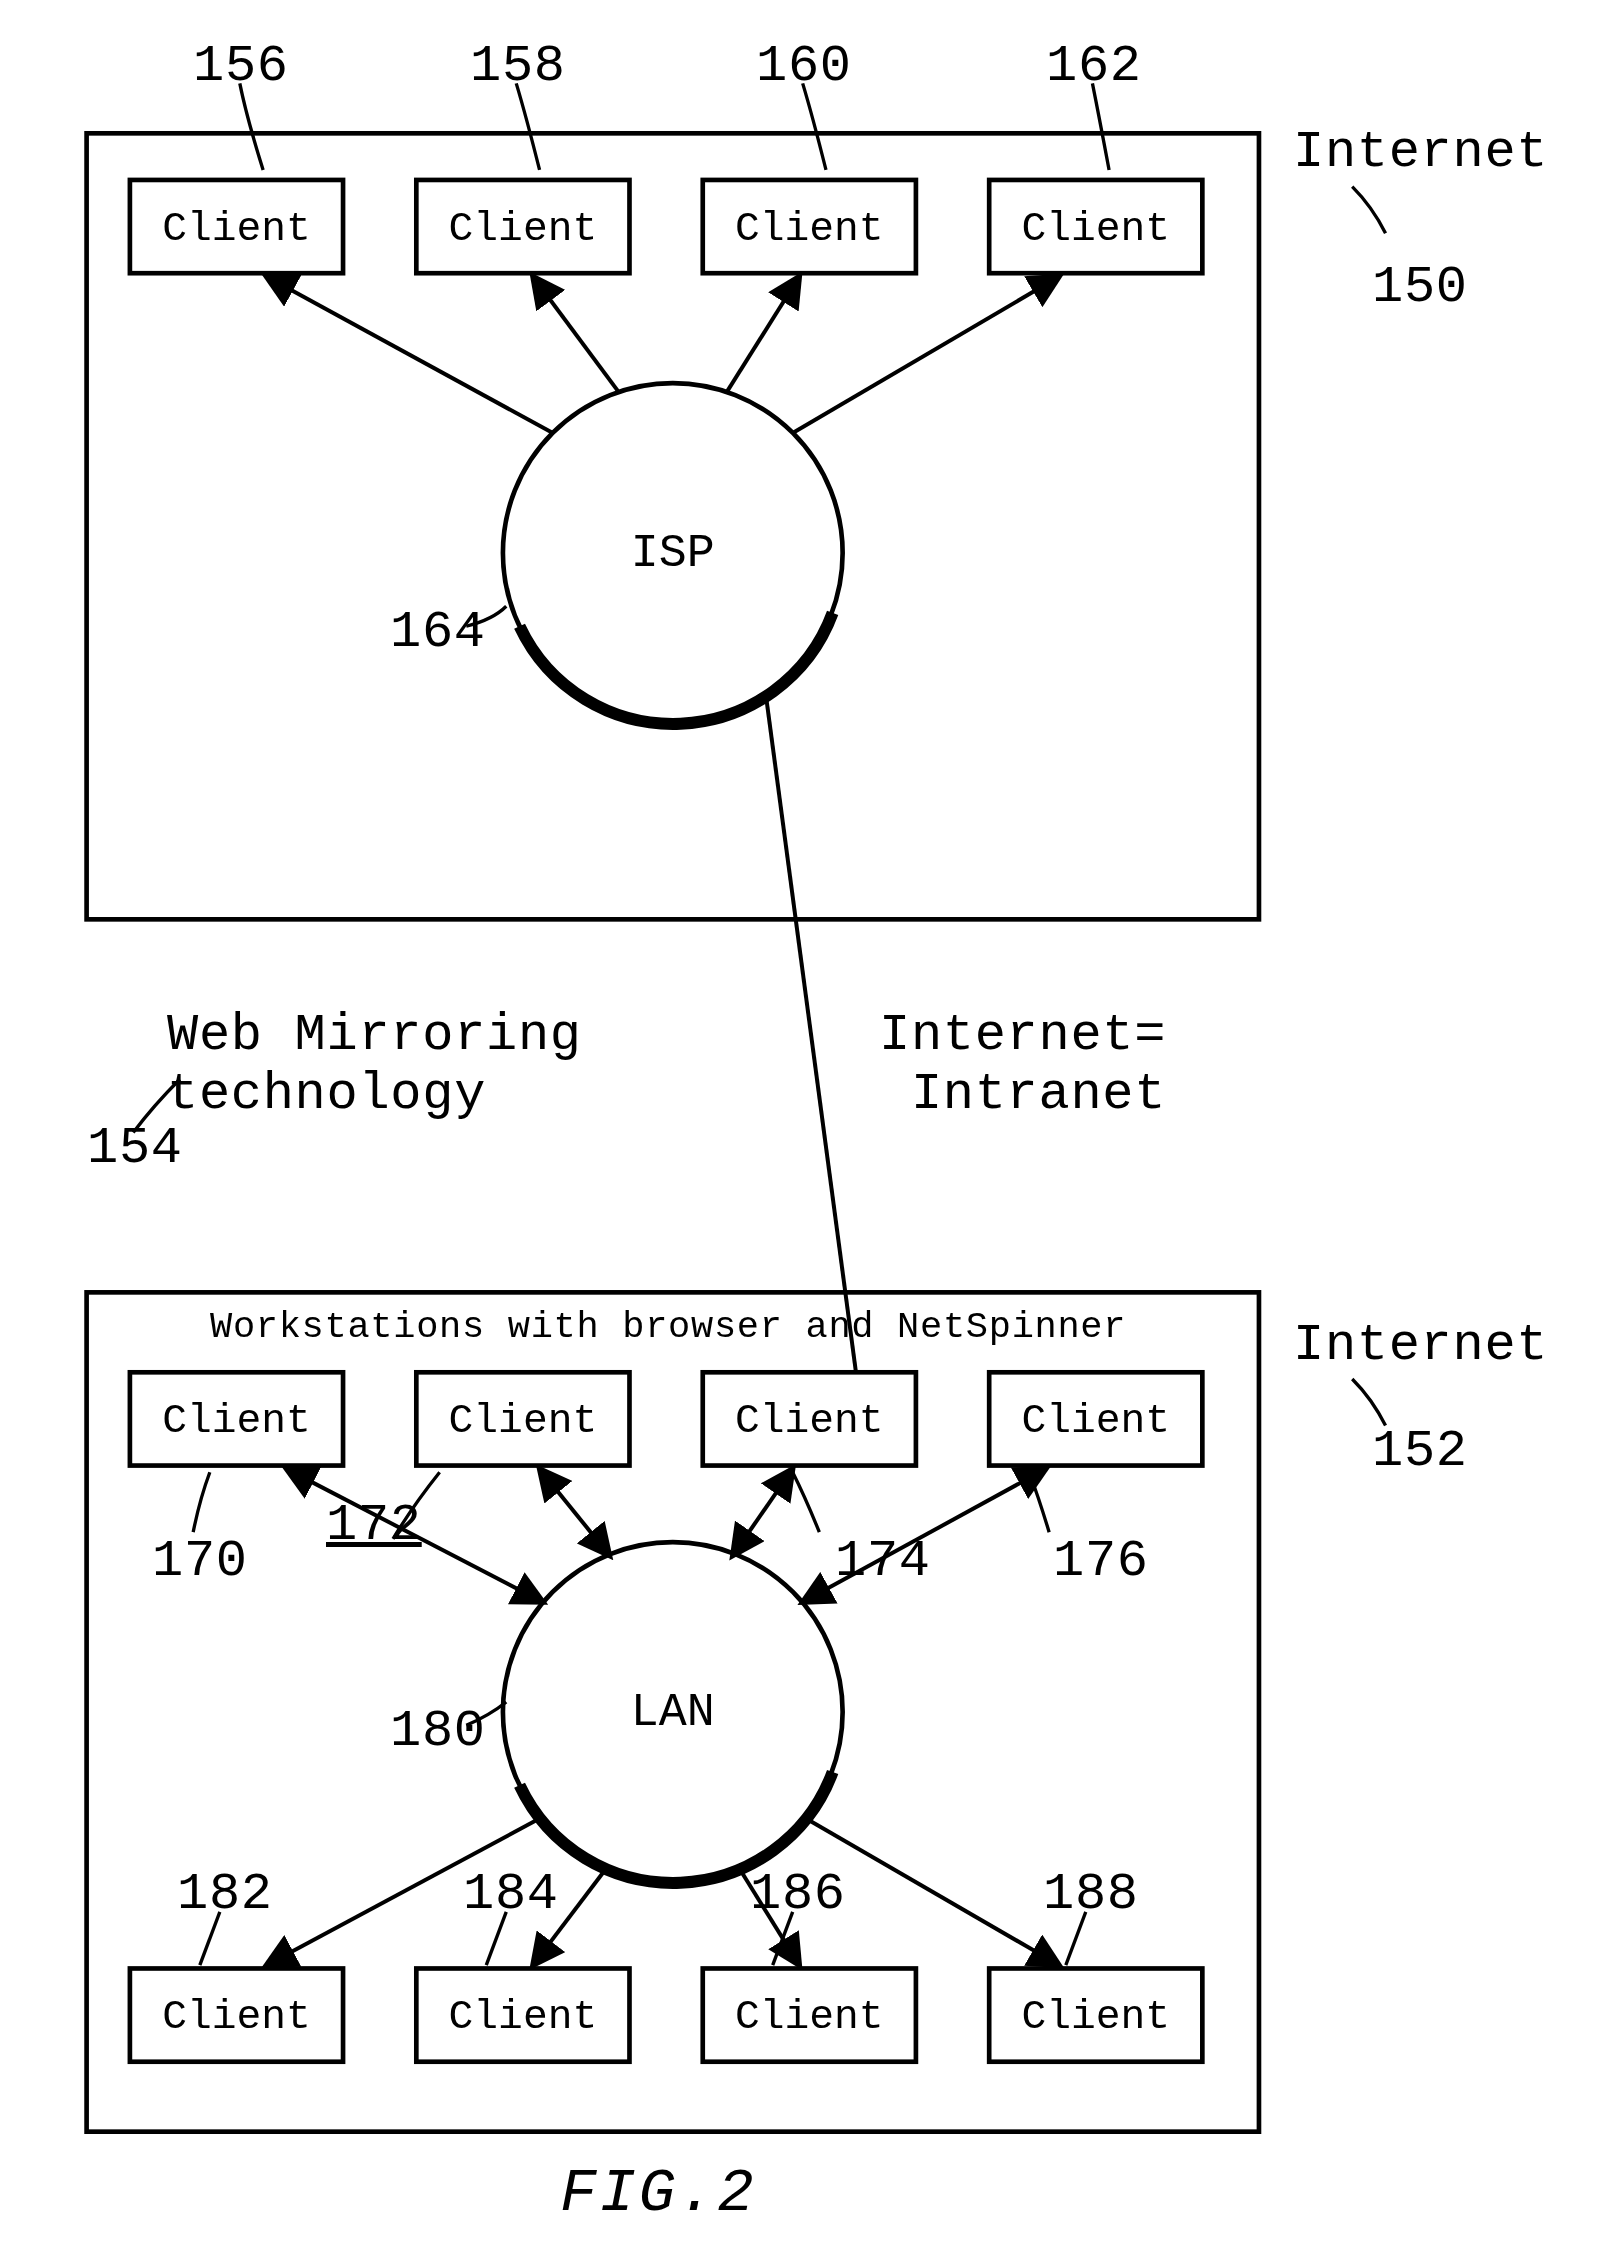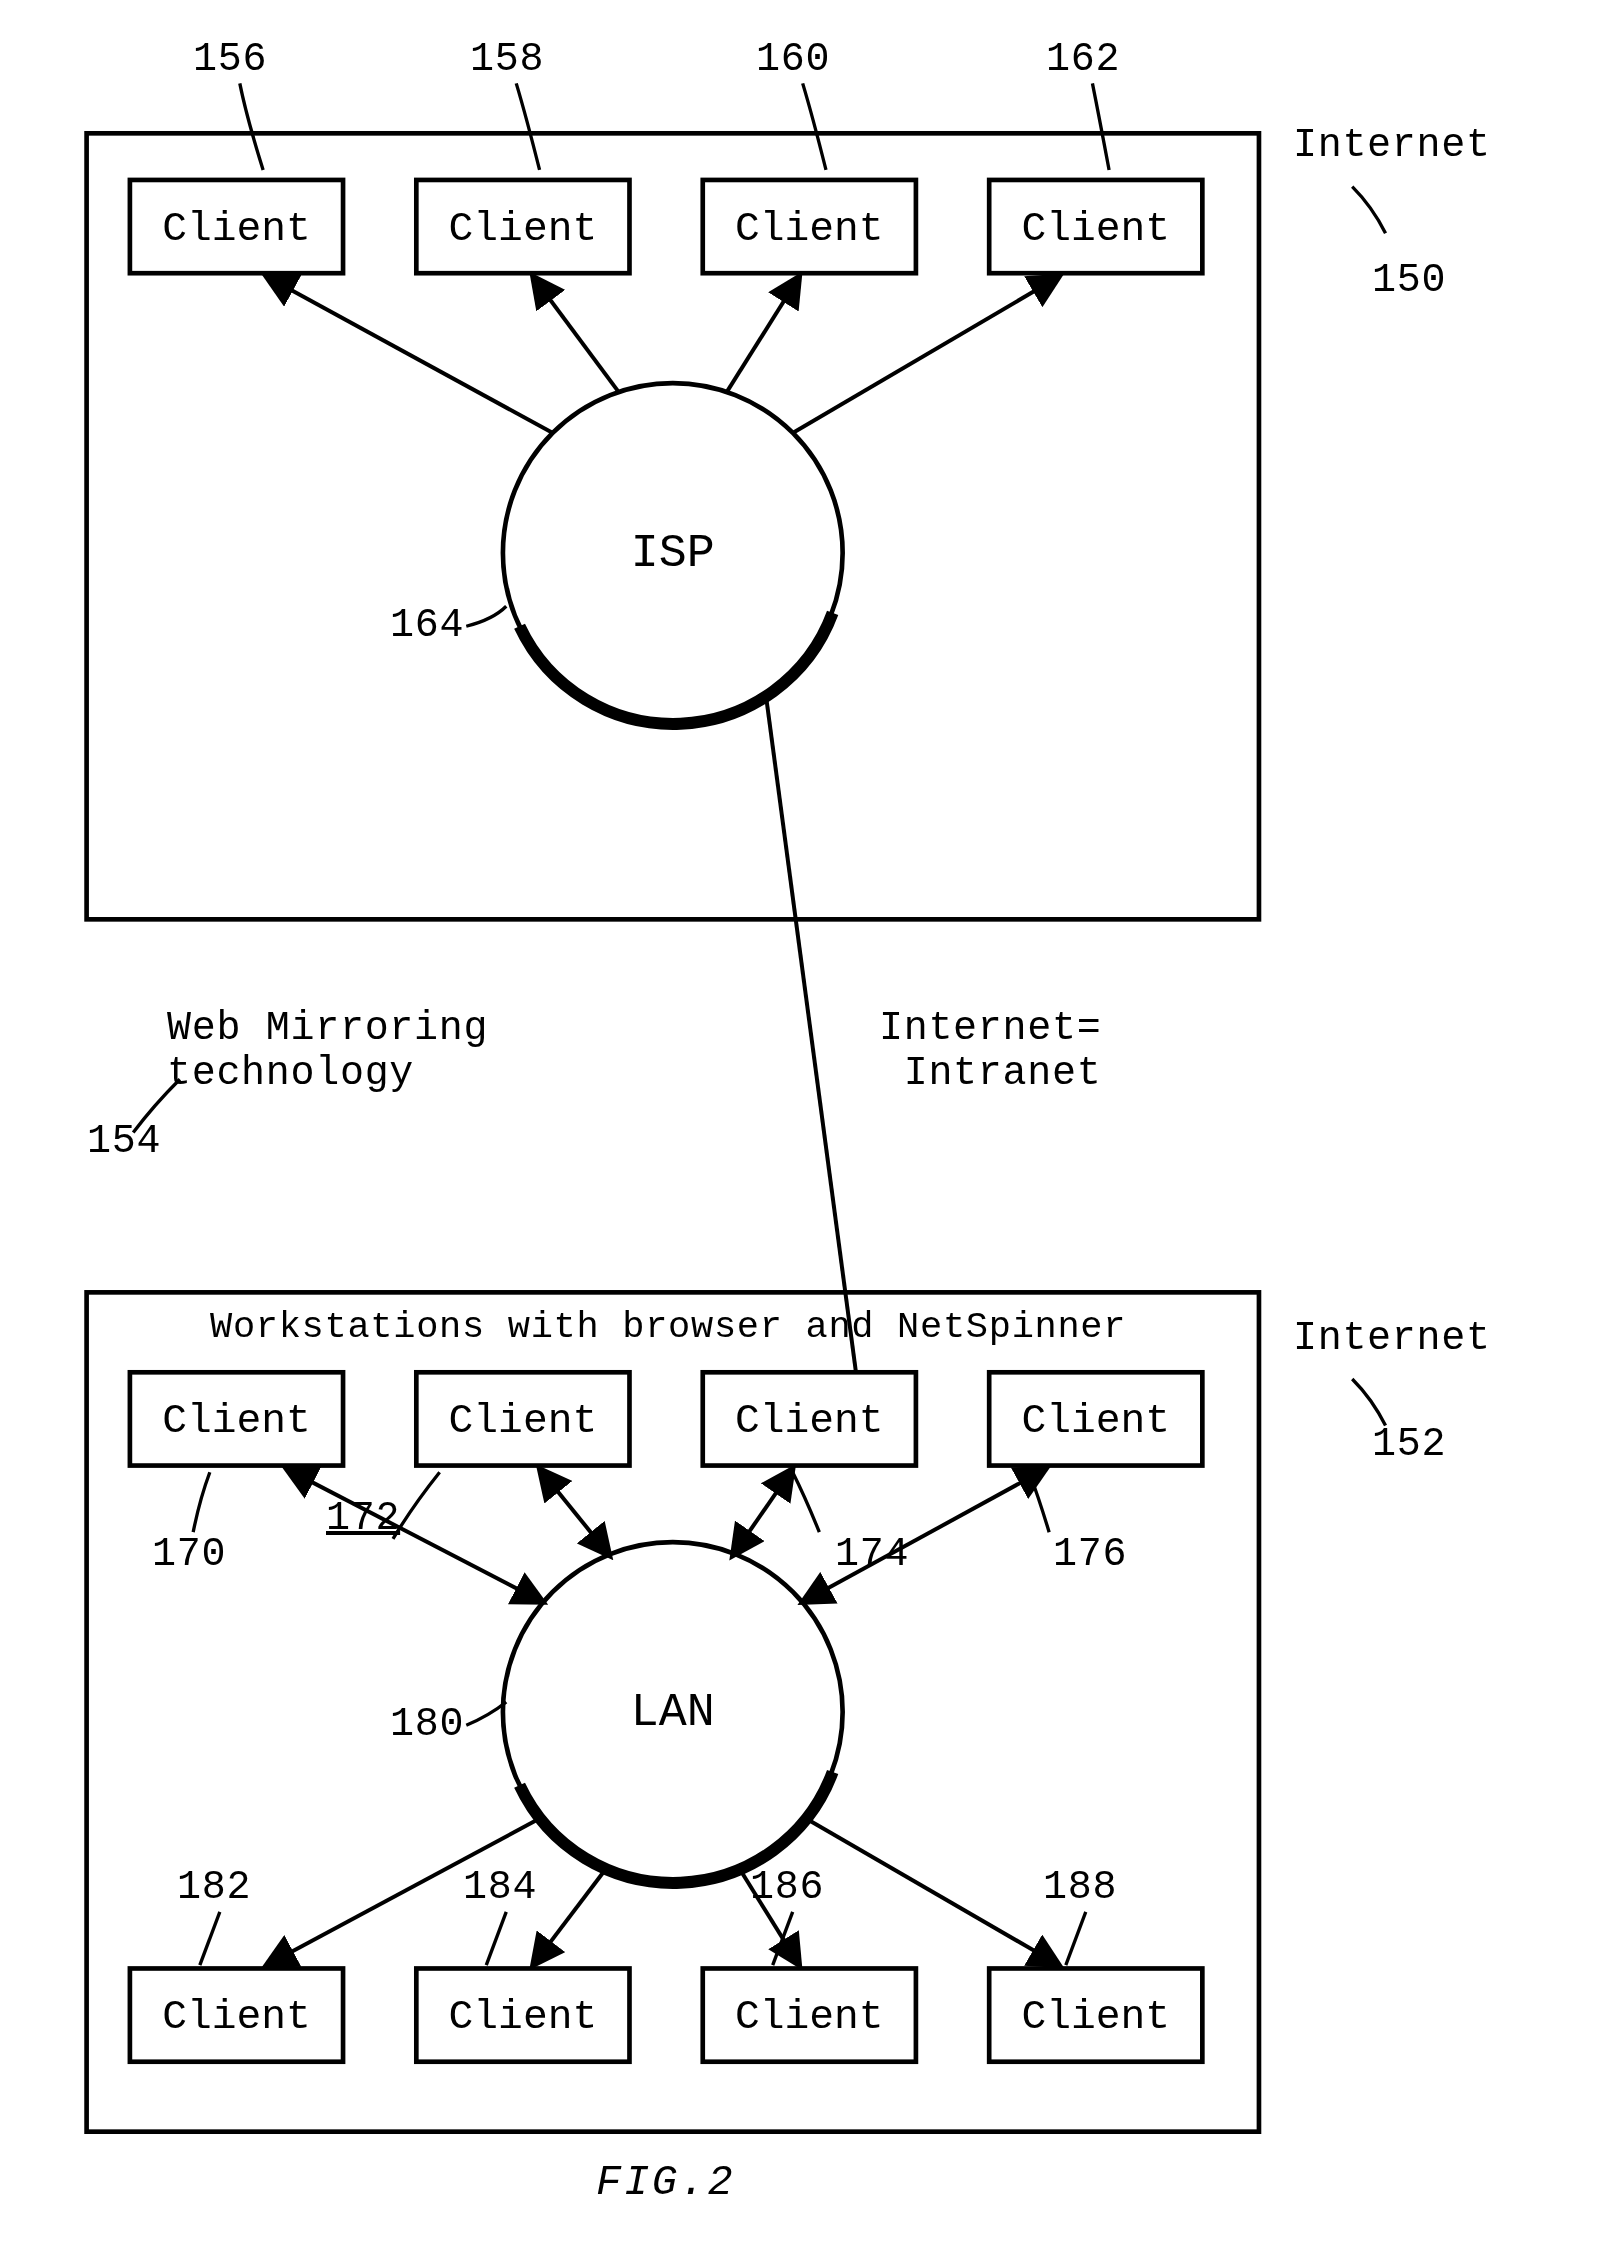--- a/index.html
+++ b/index.html
@@ -8,33 +8,32 @@
     background: #fff;
     font-family: "Courier New", Courier, monospace;
   }
   .page {
     position: relative;
     width: 1616px;
     height: 2261px;
   }
   .label {
     position: absolute;
-    font-size: 40px;
+    font-size: 52px;
     letter-spacing: 0.7px;
     color: #000;
     white-space: pre;
   }
   .label-sm {
     font-size: 37px;
   }
   .figcap {
     font-style: italic;
-    font-size: 42px;
+    font-size: 61px;
     letter-spacing: 2.7px;
-    margin-left: 36px;
   }
   svg {
     position: absolute;
     top: 0;
     left: 0;
   }
   .box-text {
     font-size: 62px;
     font-family: "Courier New", Courier, monospace;
   }

